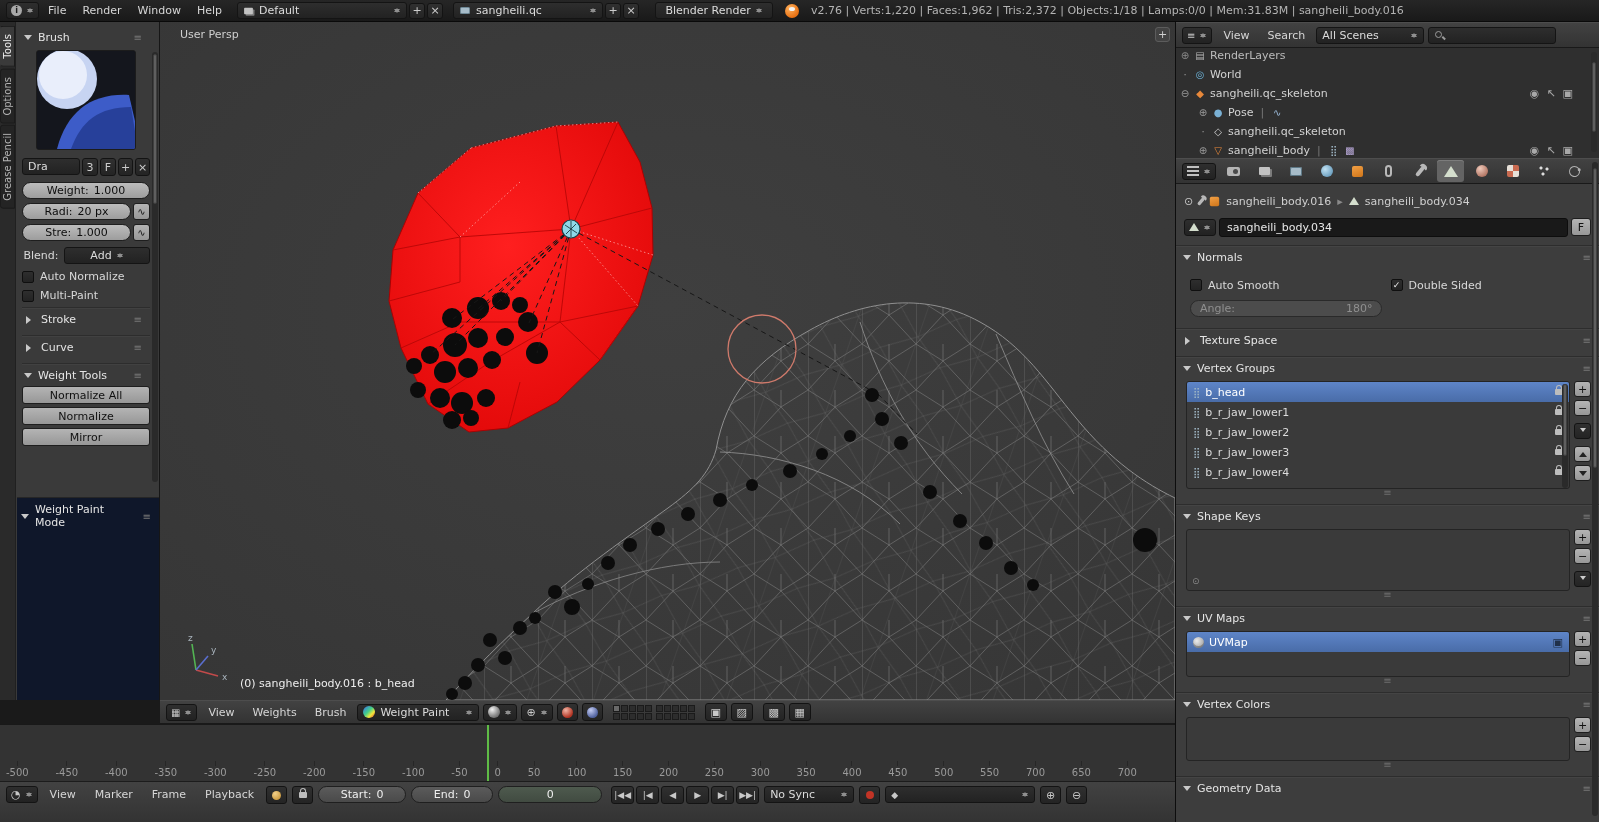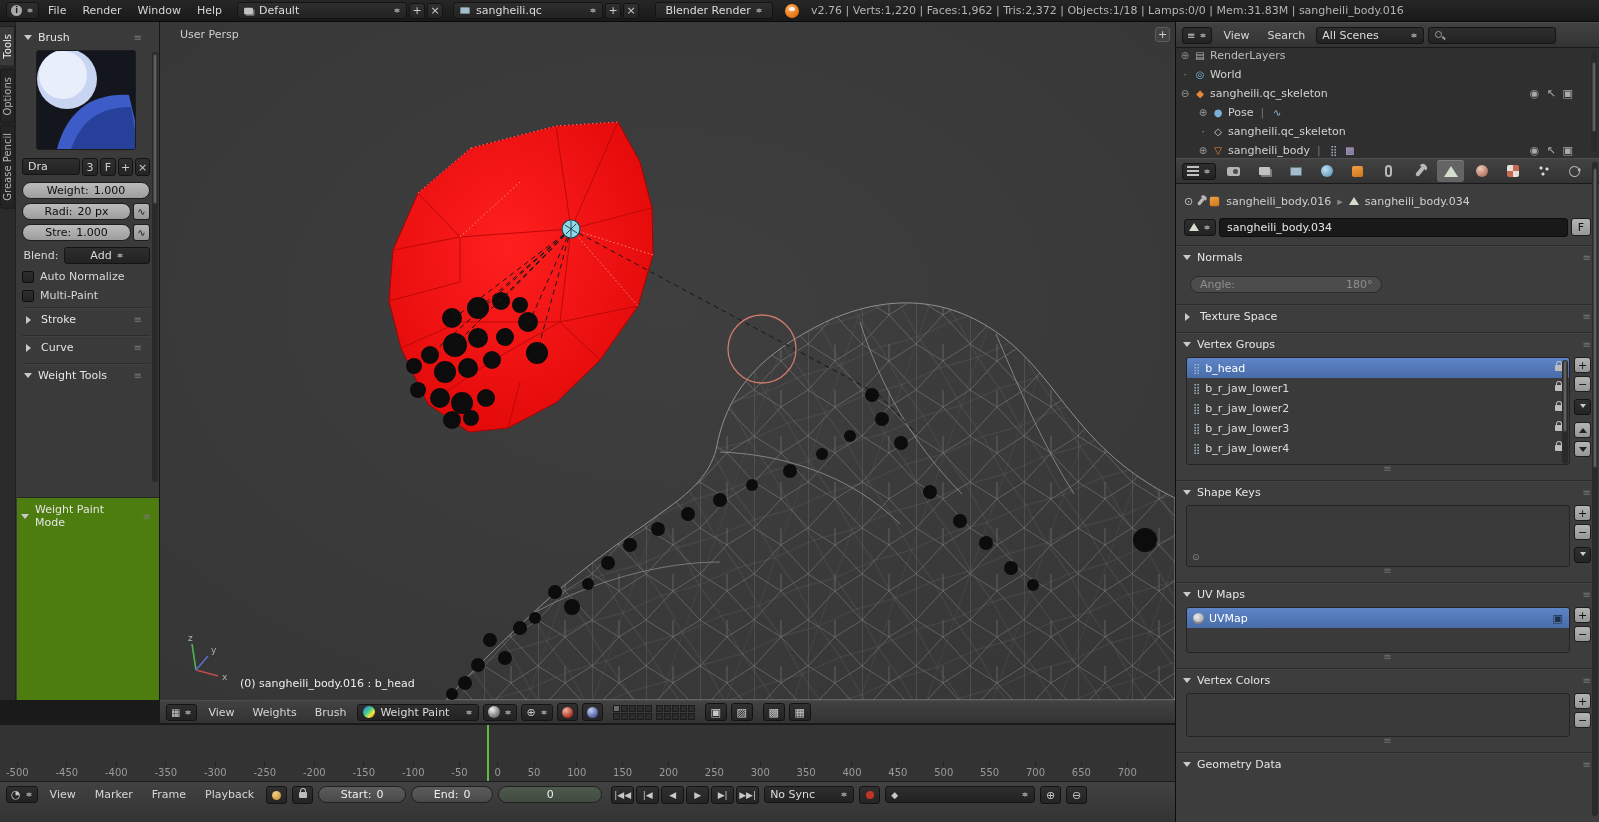--- a/index.html
+++ b/index.html
@@ -54,21 +54,21 @@
   #shelf { left:0; top:22px; width:160px; height:678px; background:#3a3a3a; border-right:1px solid #161616; }
   #shelf-tabs { position:absolute; left:0; top:0; bottom:0; width:16px; background:#2a2a2a; border-right:1px solid #202020; display:flex; flex-direction:column; gap:2px; padding-top:4px; }
   .vtab { writing-mode:vertical-rl; transform:rotate(180deg); font-size:10px; color:#b5b5b5; background:#242424; border:1px solid #1b1b1b; border-radius:0 3px 3px 0; padding:7px 1px; text-align:center; }
   .vtab.active { background:#3a3a3a; color:#ececec; border-right-color:#3a3a3a; }
   #shelf-content { position:absolute; left:17px; right:0; top:0; height:475px; padding:4px 9px 0 5px; display:flex; flex-direction:column; }
   #brush-preview-wrap { width:100px; height:100px; margin:2px auto 6px auto; border:1px solid #1c1c1c; border-radius:3px; overflow:hidden; background:#14161d; }
   .db-row { display:flex; gap:2px; margin:2px 0 6px 0; }
   .shelf-col { display:flex; flex-direction:column; gap:4px; }
   .cb-row { display:flex; align-items:center; gap:6px; margin-top:2px; color:#d8d8d8; }
   .panel-sep { border-top:1px solid #2d2d2d; box-shadow:0 1px 0 rgba(255,255,255,0.04); margin-top:5px; }
-  #shelf-op { position:absolute; left:17px; right:0; top:475px; bottom:0; background:#4d7c0f; border-top:1px solid #262626; }
+  #shelf-op { position:absolute; left:17px; right:0; top:475px; bottom:0; background:#0f172a; border-top:1px solid #262626; }
   #shelf-scroll { right:1px; top:30px; height:430px; }
 
   
   #vp { left:160px; top:22px; width:1015px; height:678px; background:#3a3a3a; }
   #vp-label { position:absolute; left:20px; top:6px; color:#cfcfcf; }
   #vp-status { position:absolute; left:80px; bottom:10px; color:#ededed; }
   #vp-plus { position:absolute; right:5px; top:5px; width:15px; height:15px; border:1px solid #5c5c5c; border-radius:3px; color:#cfcfcf; display:flex; align-items:center; justify-content:center; background:rgba(90,90,90,.35); font-size:11px; }
   #vph { left:160px; top:700px; width:1015px; height:24px; }
   .lgrid { display:grid; grid-template-columns:repeat(5,7px); grid-auto-rows:7px; gap:1px; }
   .lgrid b { background:#2d2d2d; border:1px solid #1b1b1b; }
@@ -244,20 +244,25 @@
         <span class="tri-r"></span>
         <span>Curve</span>
         <span class="grip"></span>
       </div>
       <div class="panel-sep"></div>
       <div class="panel-hdr" style="padding-left:2px">
         <span class="tri-d"></span>
         <span>Weight Tools</span>
         <span class="grip"></span>
       </div>
+      <div class="shelf-col" style="gap:3px">
+        <div class="btn-light">Normalize All</div>
+        <div class="btn-light">Normalize</div>
+        <div class="btn-light">Mirror</div>
+      </div>
     </div>
     <div id="shelf-op">
       <div class="panel-hdr" style="padding-left:4px">
         <span class="tri-d"></span>
         <span>Weight Paint Mode</span>
         <span class="grip"></span>
       </div>
     </div>
     <div class="vscroll" id="shelf-scroll">
         <span class="vthumb" style="top:2px;height:150px"></span>
@@ -681,20 +686,30 @@
       </div>
     </div>
 
     <div class="panel-sep"></div>
     <div class="panel-hdr">
       <span class="tri-d"></span>
       <span>Normals</span>
       <span class="grip"></span>
     </div>
     <div class="pcontent" style="padding-left:14px;padding-bottom:6px">
+      <div style="display:flex;height:24px;align-items:center">
+        <div class="cb-row" style="width:50%">
+            <span class="checkbox"></span>
+            <span>Auto Smooth</span>
+          </div>
+        <div class="cb-row" style="width:50%">
+            <span class="checkbox checked"></span>
+            <span>Double Sided</span>
+          </div>
+      </div>
       <div class="slider disabled" style="width:48%;margin-top:4px">
         <span>Angle:</span>
         <span>180°</span>
       </div>
     </div>
 
     <div class="panel-sep"></div>
     <div class="panel-hdr">
       <span class="tri-r"></span>
       <span>Texture Space</span>

